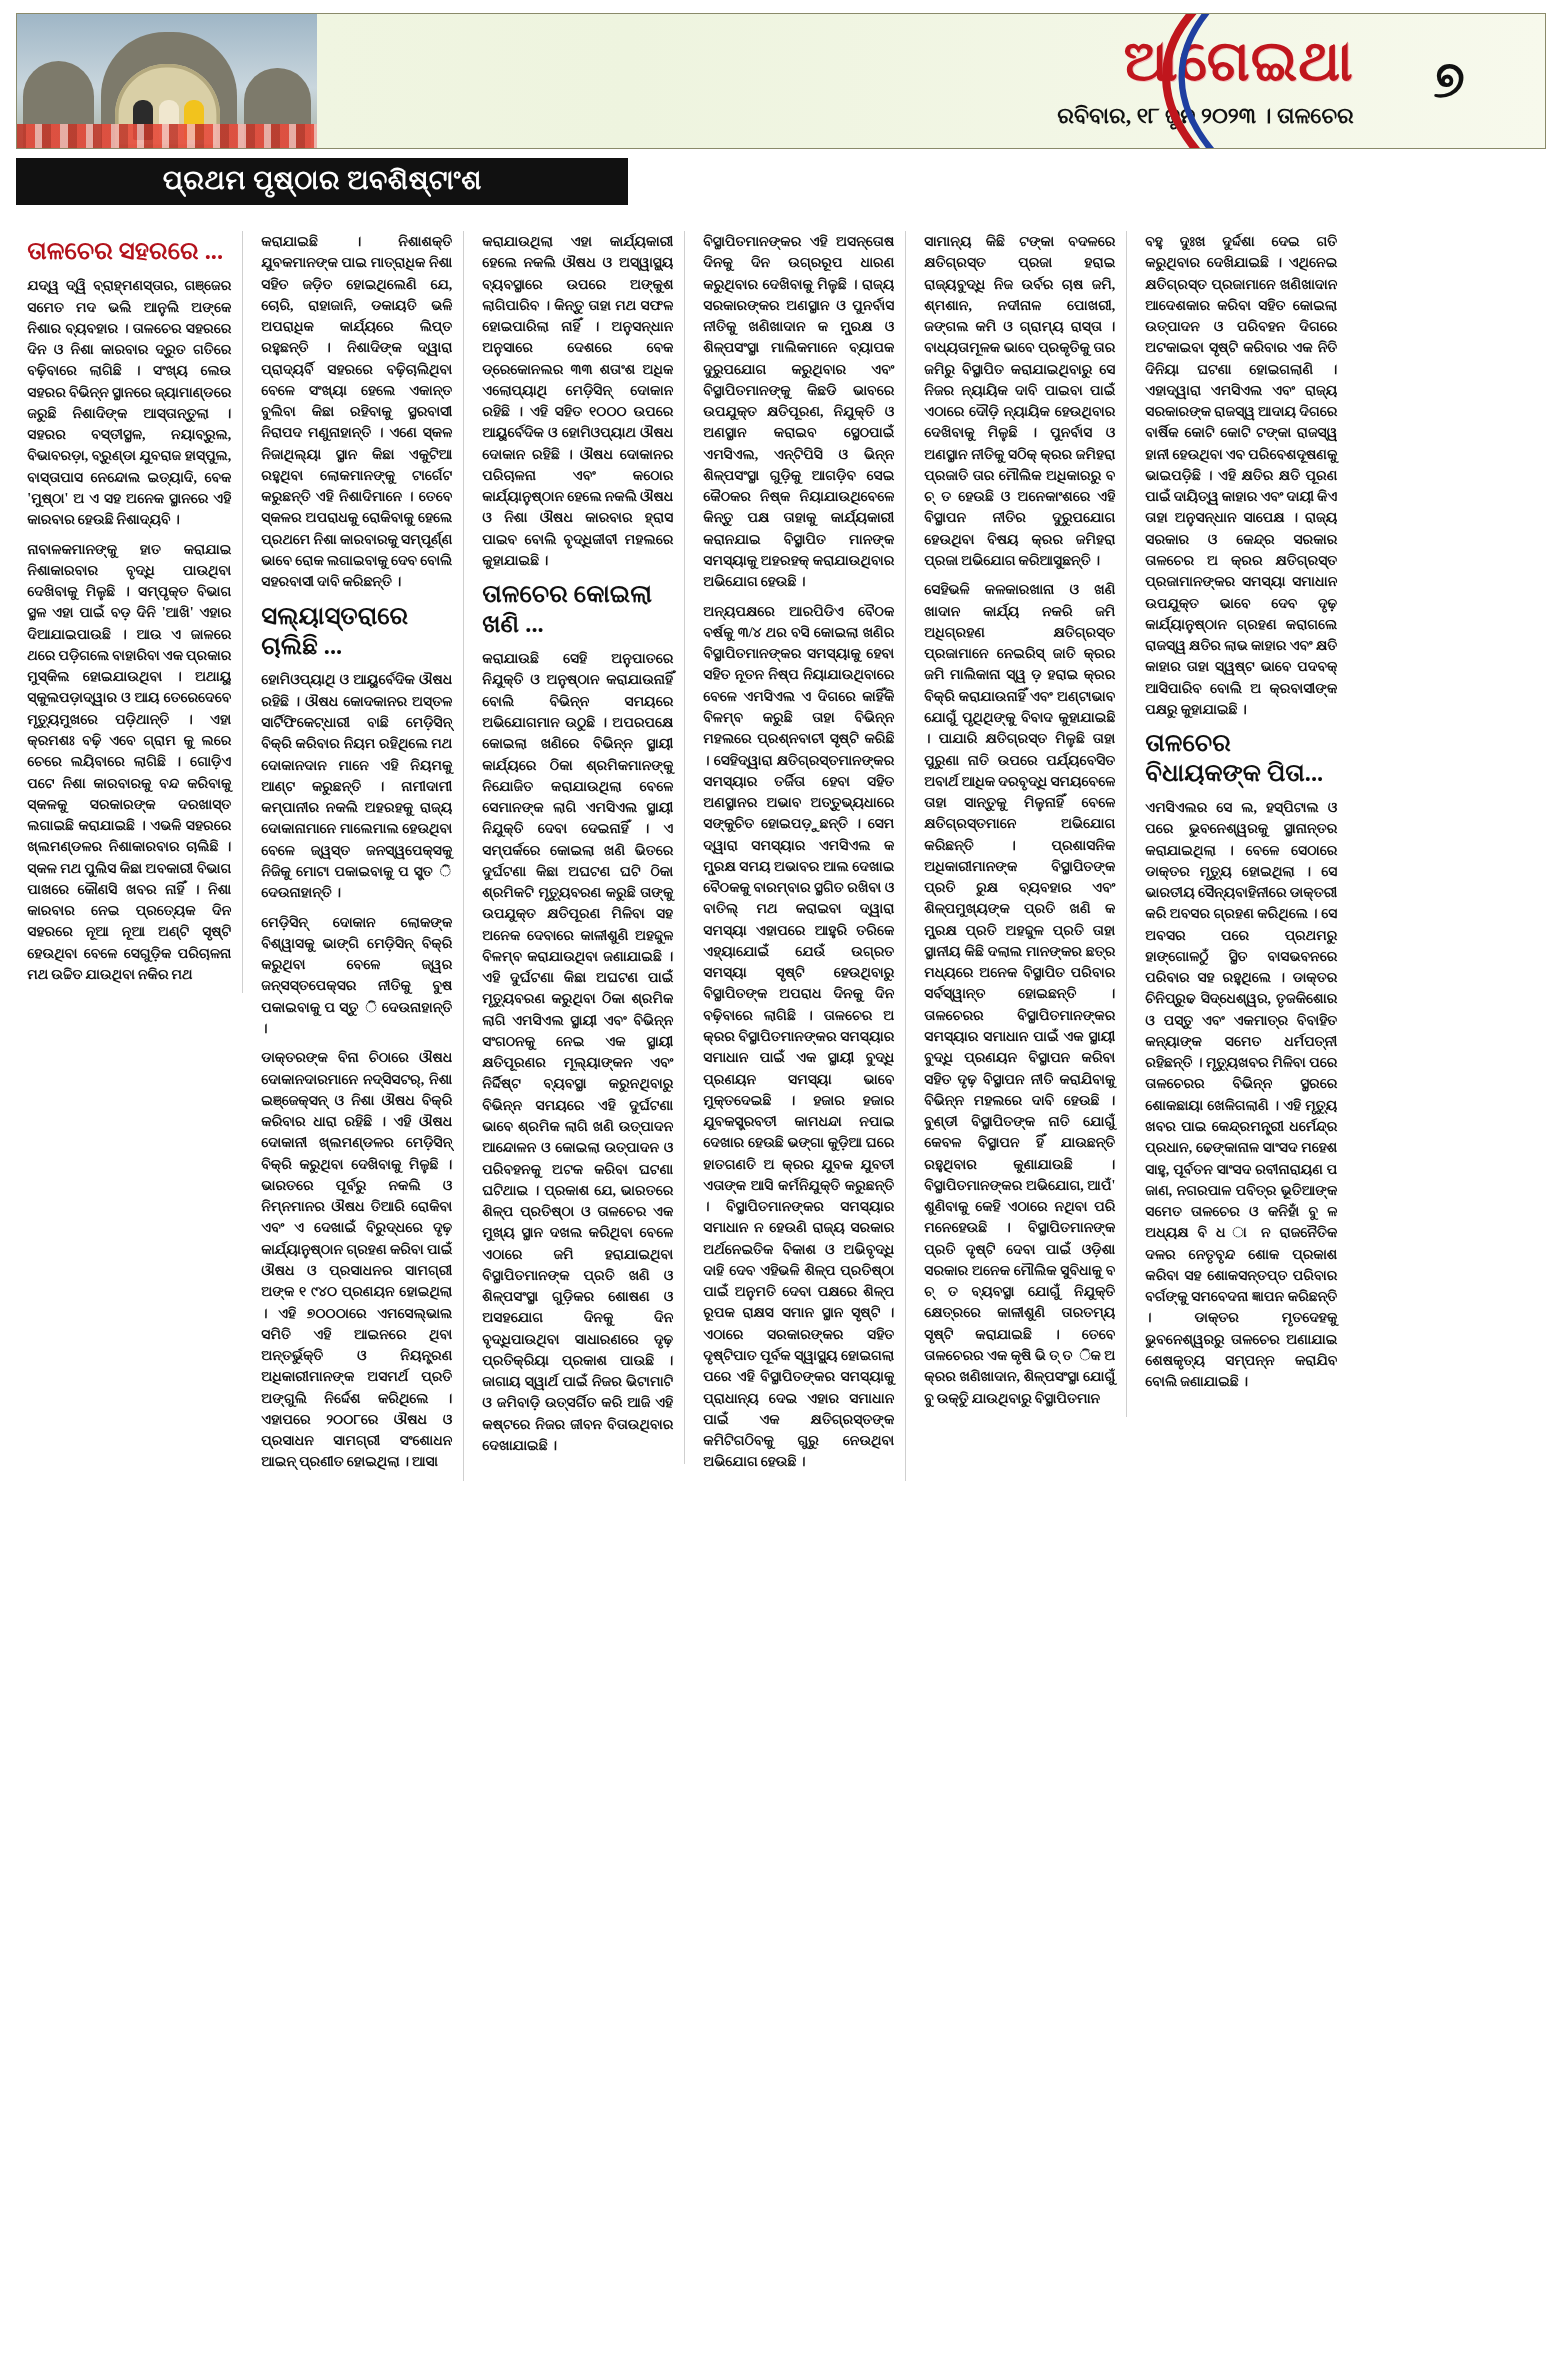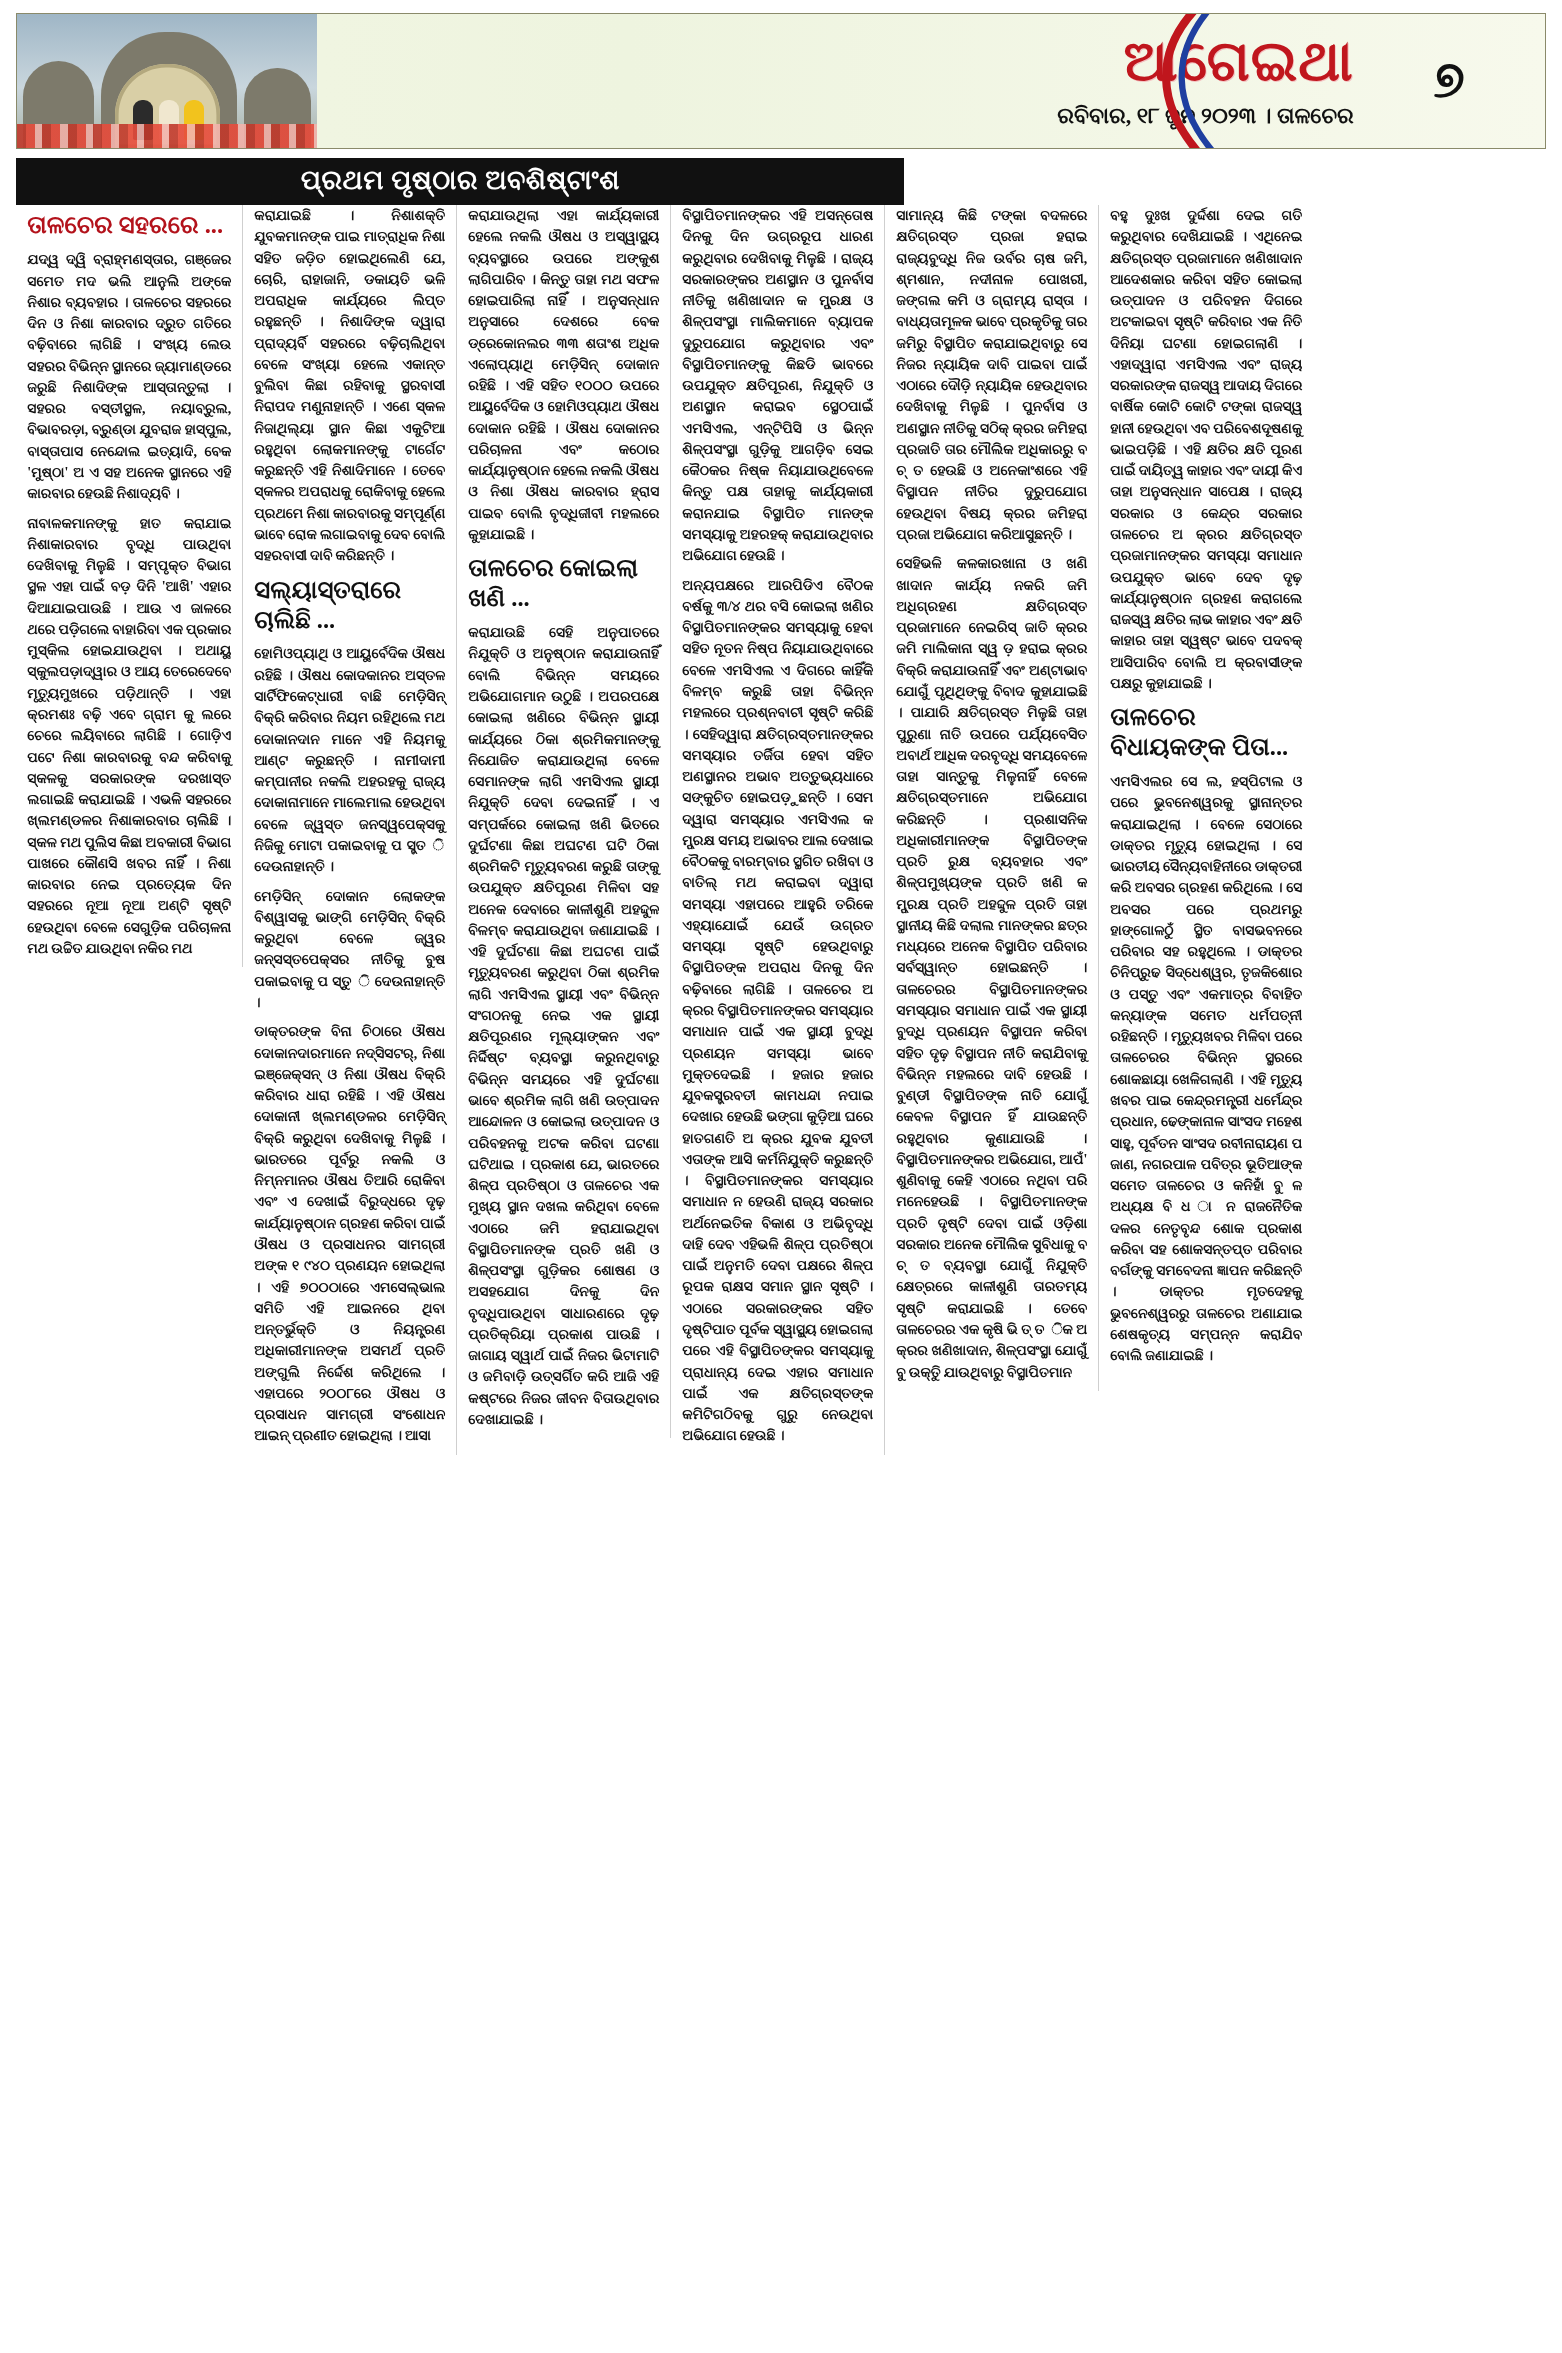--- a/index.html
+++ b/index.html
@@ -92,35 +92,35 @@
     display:flex;align-items:center;justify-content:center;
     position:relative;
   }
   .page-num{
     font-size:51px;font-weight:bold;color:#111;
   }
 
   
   .sec-bar{
     margin-top:9px;
-    width:888px;
+    width:612px;
     background:#111;
     color:#fff;
     text-align:center;
     font-size:27px;
     font-weight:bold;
     padding:7.3px 0 9px 0;
     letter-spacing:0.5px;
   }
 
   
   .cols{
-    margin-top:0;
+    margin-top:26px;
     display:flex;
-    gap:0;
+    gap:7px;
     align-items:flex-start;
   }
   .col{
     width:214px;
     padding:0 11px;
     box-sizing:border-box;
     border-right:0.9px solid #cfcfcf;
   }
   .col:last-child{border-right:none;}
   .col.first{width:227px;}

